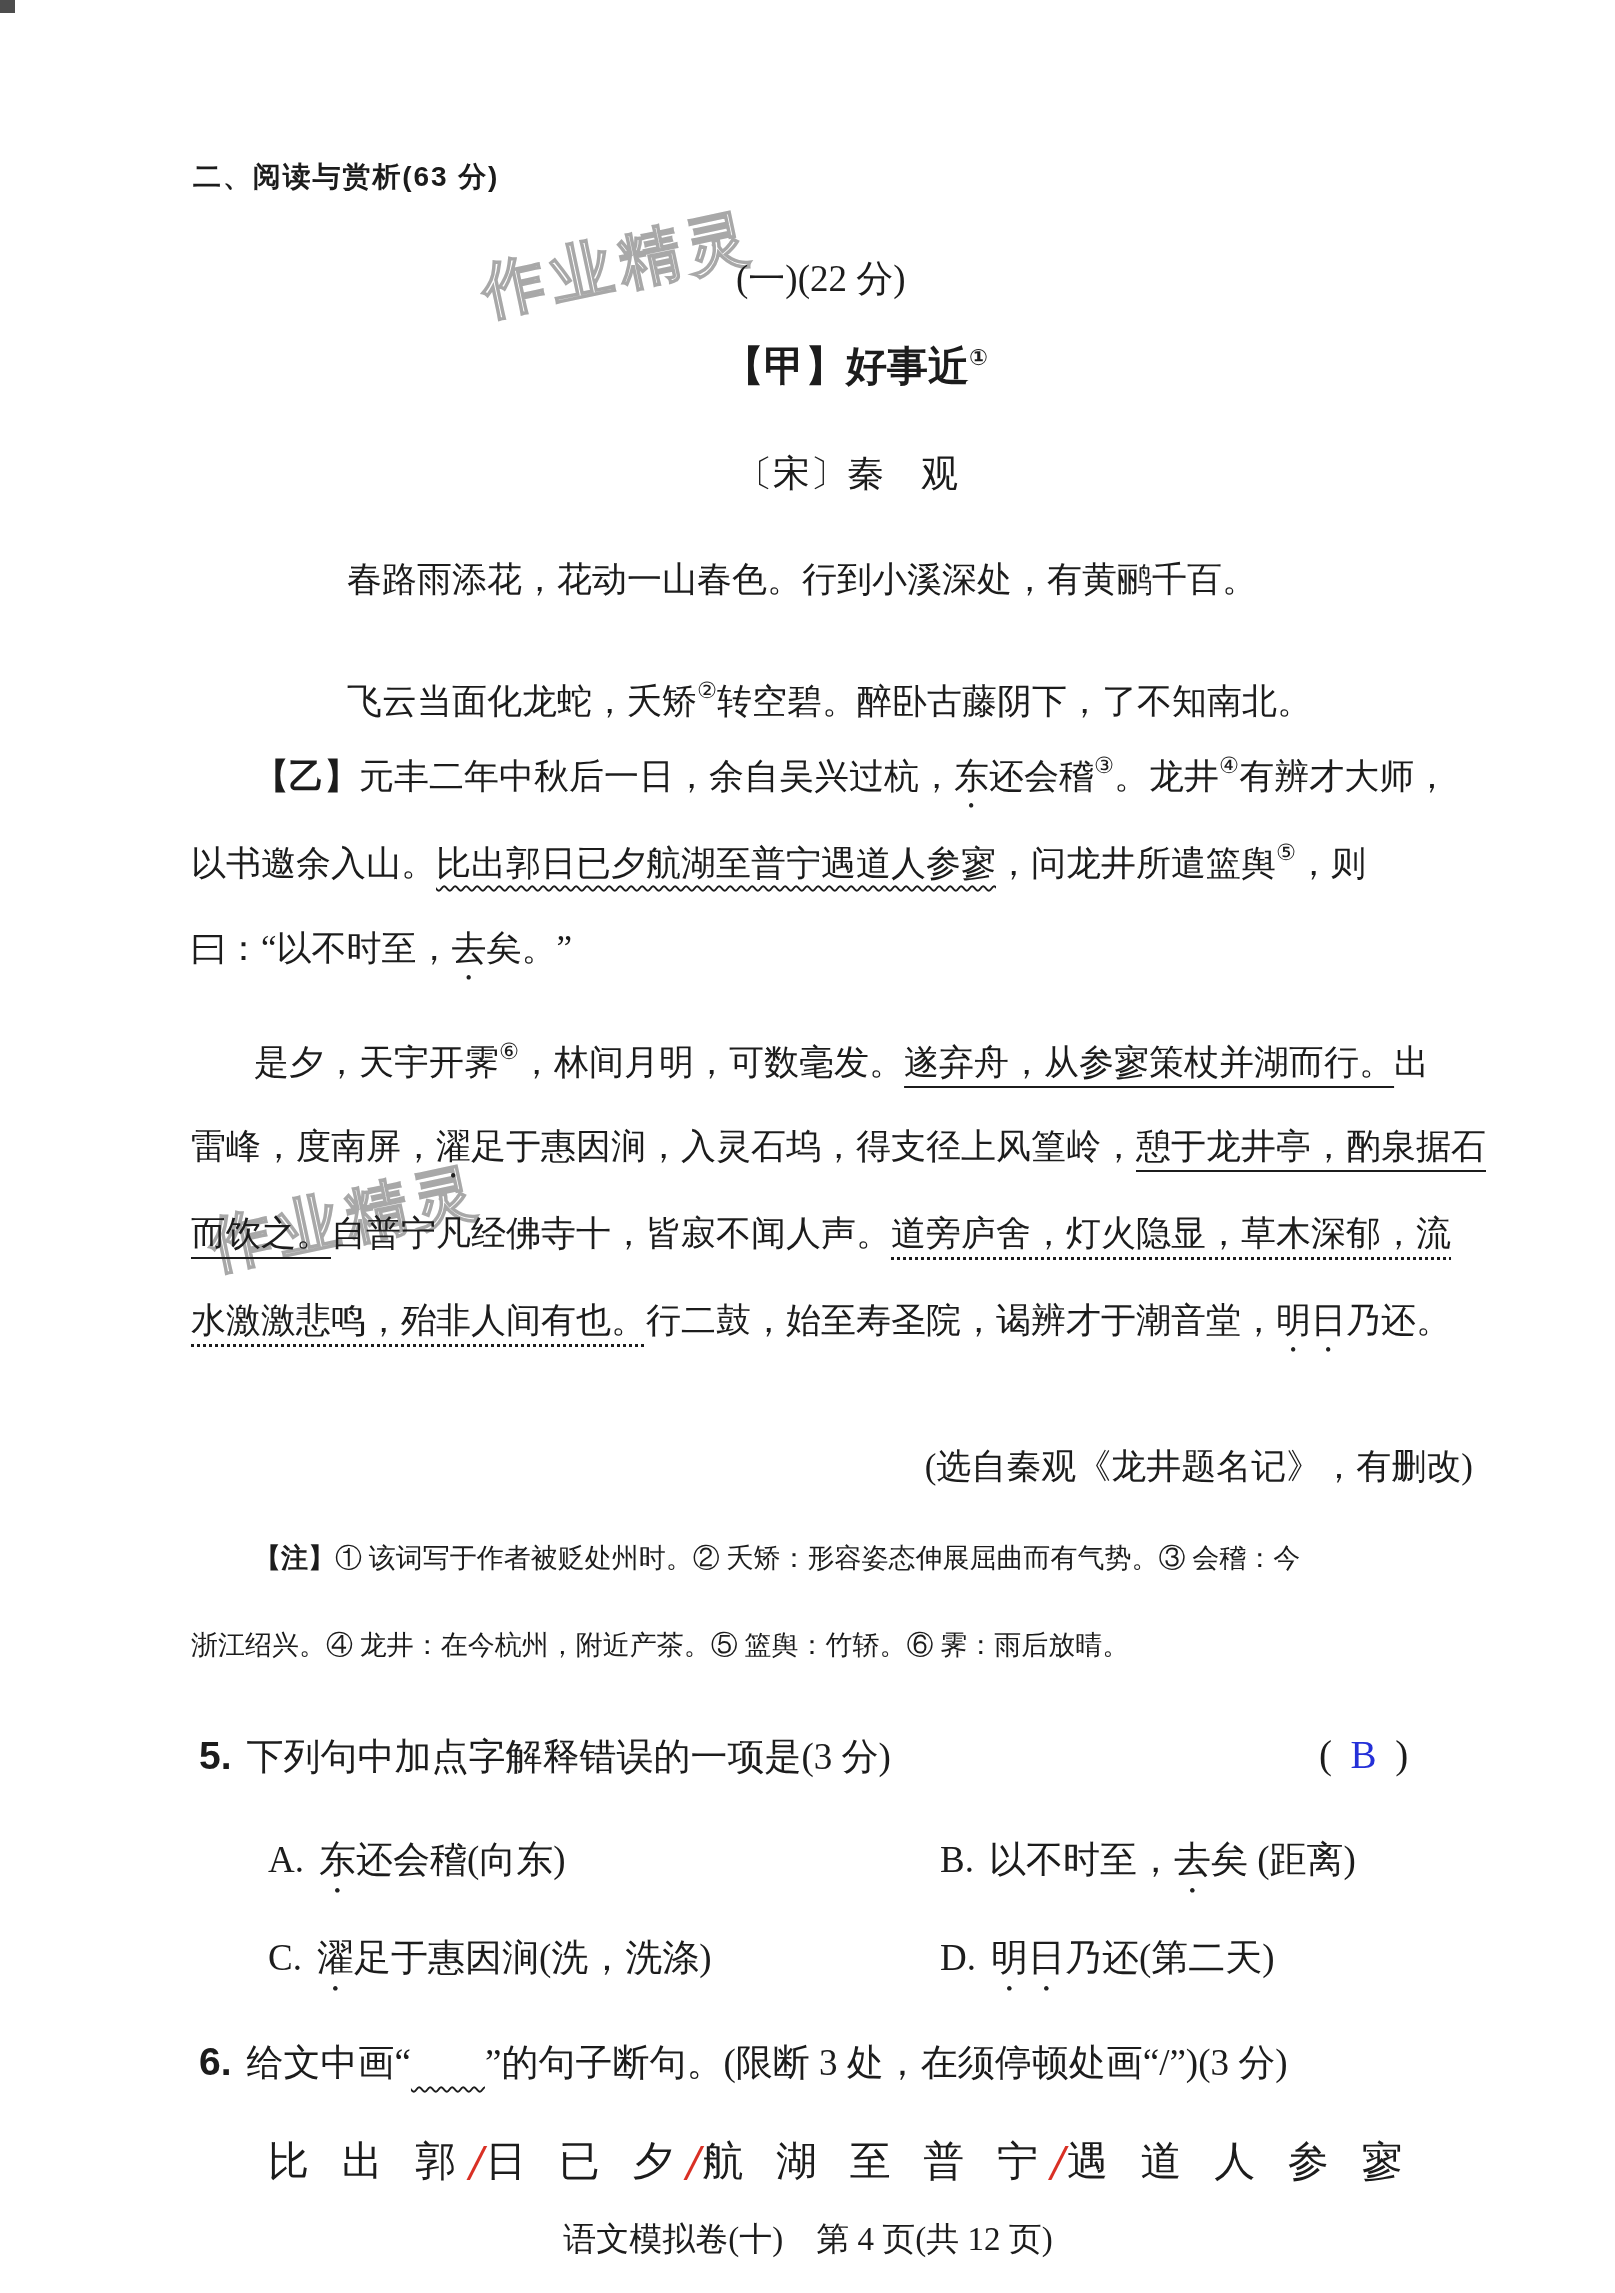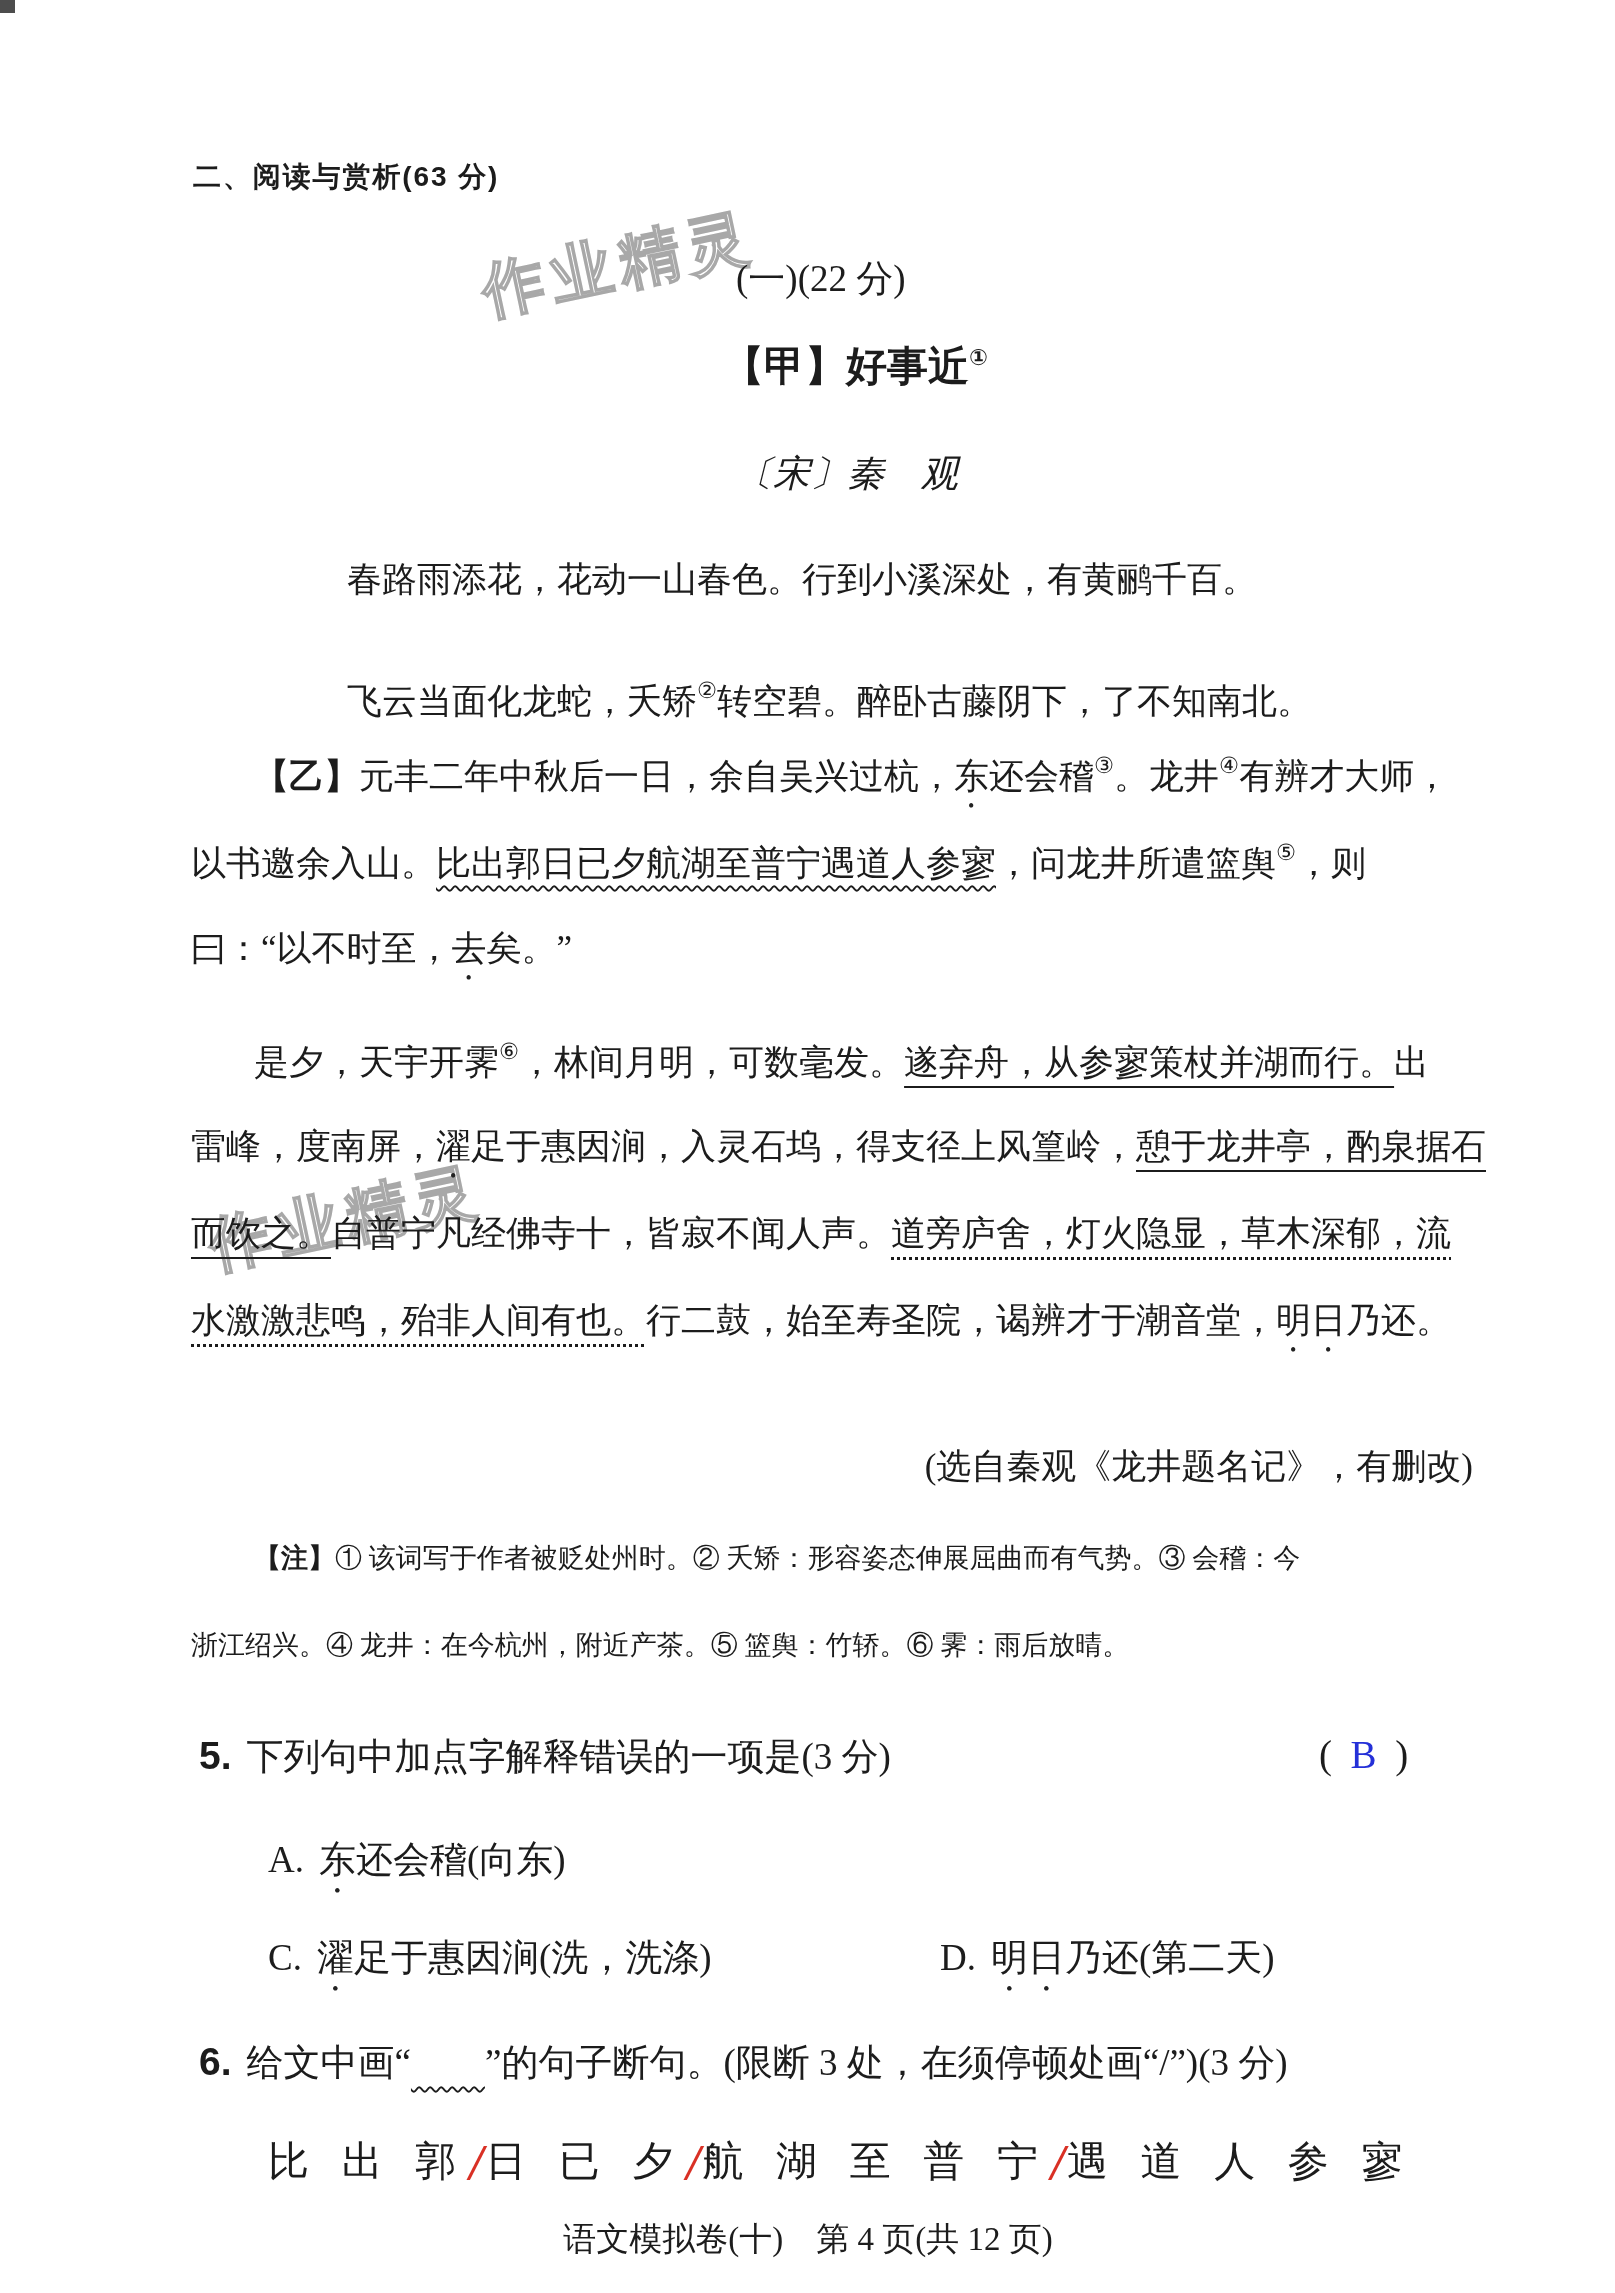--- a/index.html
+++ b/index.html
@@ -9,21 +9,21 @@
     overflow:hidden; margin:0 auto;
   }
   .corner { position:absolute; left:0; top:0; width:15px; height:13px; background:#4d4d4d; }
   .line { position:absolute; font-size:35px; line-height:1.35; white-space:nowrap; z-index:2; }
   .bh { font-weight:700; font-family:"Liberation Sans","DejaVu Sans",sans-serif; }
   .h1 { position:absolute; left:193px; top:158px; font-size:28px; font-weight:700;
         font-family:"Liberation Sans","DejaVu Sans",sans-serif; letter-spacing:1.9px; z-index:2; }
   .sub { position:absolute; left:736px; top:254px; font-size:37px; z-index:2; }
   .jtitle { position:absolute; left:723px; top:339px; font-size:41px; font-weight:700;
             font-family:"Liberation Sans","DejaVu Sans",sans-serif; z-index:2;text-align:center; }
-  .author { position:absolute; left:736px; top:449px; font-size:37px; z-index:2;font-style:italic; }
+  .author { position:absolute; left:736px; top:449px; font-size:37px; z-index:2; }
   .sup { font-size:22.4px; vertical-align:15px; letter-spacing:0; }
   .edot {
     -webkit-text-emphasis:filled dot #222; -webkit-text-emphasis-position:under right;
     text-emphasis:filled dot #222; text-emphasis-position:under right;
   }
   .u-wavy { text-decoration-line:underline; text-decoration-style:wavy;
             text-decoration-thickness:1.9px; text-underline-offset:10.3px;text-align:right; }
   .u-solid { text-decoration-line:underline; text-decoration-style:solid;
              text-decoration-thickness:2.3px; text-underline-offset:12px; }
   .u-dot { text-decoration-line:underline; text-decoration-style:dotted;
@@ -85,20 +85,21 @@
 
   <div class="attrib">(选自秦观《龙井题名记》，有删改)</div>
 
   <div class="line note" style="left:254px; top:1540px;"><span class="bh">【注】</span><span>① 该词写于作者被贬处州时。② 夭矫：形容姿态伸展屈曲而有气势。③ 会稽：今</span></div>
   <div class="line note" style="left:191px; top:1627px;">浙江绍兴。④ 龙井：在今杭州，附近产茶。⑤ 篮舆：竹轿。⑥ 霁：雨后放晴。</div>
 
   <div class="line" style="left:199px; top:1730px;"><span class="qnum">5.</span><span class="qtext" style="margin-left:15px;">下列句中加点字解释错误的一项是(3 分)</span></div>
   <div class="ansbox"><span>(</span><span class="blue">B</span><span>)</span></div>
 
   <div class="line opt" style="left:268px; top:1835px;"><span class="olabel">A.</span><span></span><span class="edot">东</span><span>还会稽(向东)</span></div>
+  <div class="line opt" style="left:940px; top:1835px;"><span class="olabel">B.</span><span>以不时至，</span><span class="edot">去</span><span>矣 (距离)</span></div>
   <div class="line opt" style="left:268px; top:1933px;"><span class="olabel">C.</span><span></span><span class="edot">濯</span><span>足于惠因涧(洗，洗涤)</span></div>
   <div class="line opt" style="left:940px; top:1933px;"><span class="olabel">D.</span><span></span><span class="edot">明日</span><span>乃还(第二天)</span></div>
 
   <div class="line" style="left:199px; top:2036px;"><span class="qnum">6.</span><span class="qtext" style="margin-left:15px;">给文中画“</span><span class="blank-wavy qtext">　　</span><span class="qtext">”的句子断句。(限断 3 处，在须停顿处画“/”)(3 分)</span></div>
 
   <div class="seg-answer"><span>比 出 郭</span><span class="slash">/</span><span>日 已 夕</span><span class="slash">/</span><span>航 湖 至 普 宁</span><span class="slash">/</span><span>遇 道 人 参 寥</span></div>
 
   <div class="footer">语文模拟卷(十)　第 4 页(共 12 页)</div>
 </div>
 

